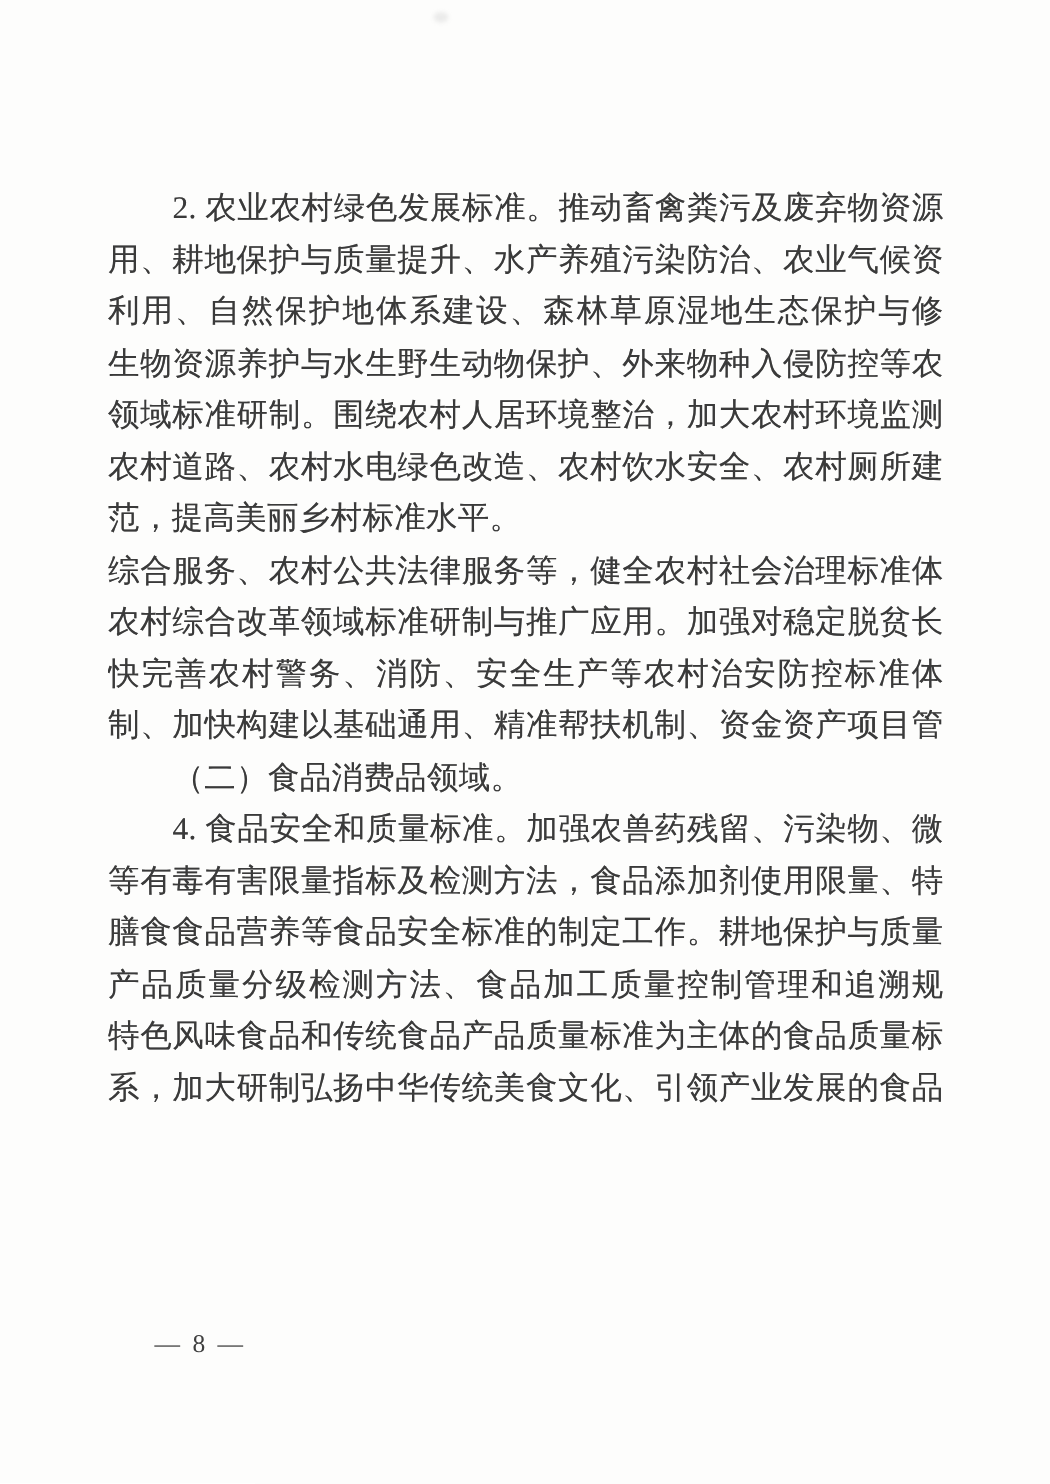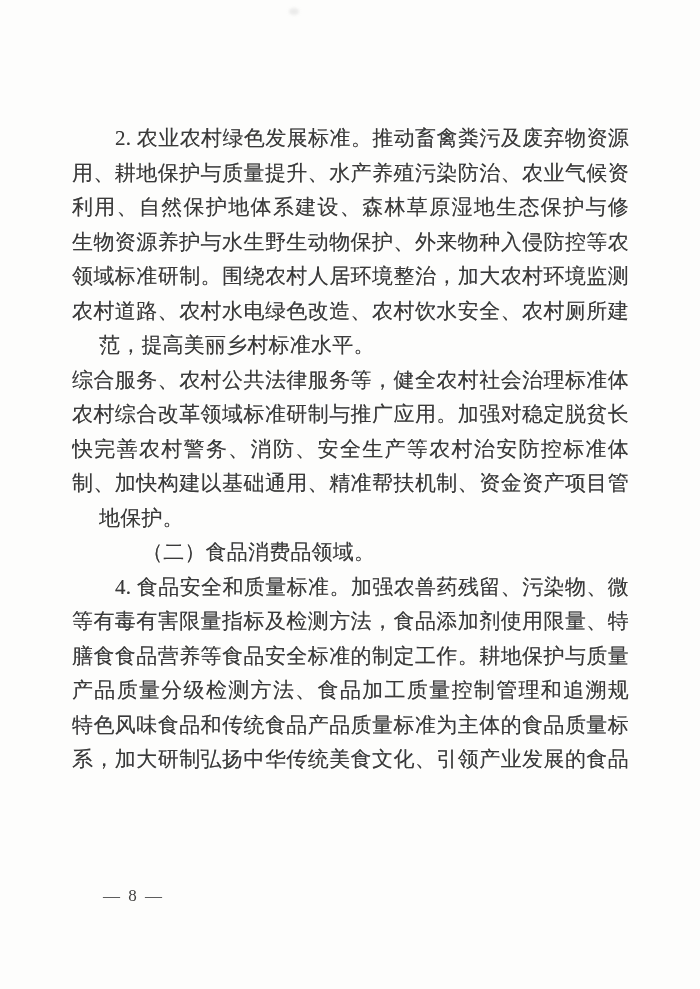--- a/index.html
+++ b/index.html
@@ -40,21 +40,20 @@
   .line.full {
     text-align: justify;
     -moz-text-align-last: justify;
     text-align-last: justify;
   }
   .line.end {
     text-align: right;
     -moz-text-align-last: left;
     text-align-last: left;
     white-space: nowrap;
-    margin-left: 27px;
   }
   .line.indent { text-indent: 43px; }
   .footer {
     position: absolute;
     left: 103px; top: 885px;
     font-size: 17px;
     line-height: 22px;
     color: #3f3f3f;
     letter-spacing: 2px;
   }
@@ -70,21 +69,20 @@
     <div class="line full">用、耕地保护与质量提升、水产养殖污染防治、农业气候资源开发</div>
     <div class="line full">利用、自然保护地体系建设、森林草原湿地生态保护与修复、水生</div>
     <div class="line full">生物资源养护与水生野生动物保护、外来物种入侵防控等农林生态</div>
     <div class="line full">领域标准研制。围绕农村人居环境整治，加大农村环境监测与评价、</div>
     <div class="line full">农村道路、农村水电绿色改造、农村饮水安全、农村厕所建设和管</div>
     <div class="line end">范，提高美丽乡村标准水平。</div>
     <div class="line full">综合服务、农村公共法律服务等，健全农村社会治理标准体系。加</div>
     <div class="line full">农村综合改革领域标准研制与推广应用。加强对稳定脱贫长效机</div>
     <div class="line full">快完善农村警务、消防、安全生产等农村治安防控标准体系。加强</div>
     <div class="line full">制、加快构建以基础通用、精准帮扶机制、资金资产项目管理机</div>
-    <div class="line end">地保护。</div>
     <div class="line indent end">（二）食品消费品领域。</div>
     <div class="line indent full">4. 食品安全和质量标准。加强农兽药残留、污染物、微生物</div>
     <div class="line full">等有毒有害限量指标及检测方法，食品添加剂使用限量、特殊人群</div>
     <div class="line full">膳食食品营养等食品安全标准的制定工作。耕地保护与质量提升、</div>
     <div class="line full">产品质量分级检测方法、食品加工质量控制管理和追溯规范、中国</div>
     <div class="line full">特色风味食品和传统食品产品质量标准为主体的食品质量标准体</div>
     <div class="line full">系，加大研制弘扬中华传统美食文化、引领产业发展的食品质量标</div>
   </div>
 
   <div class="footer">— 8 —</div>

